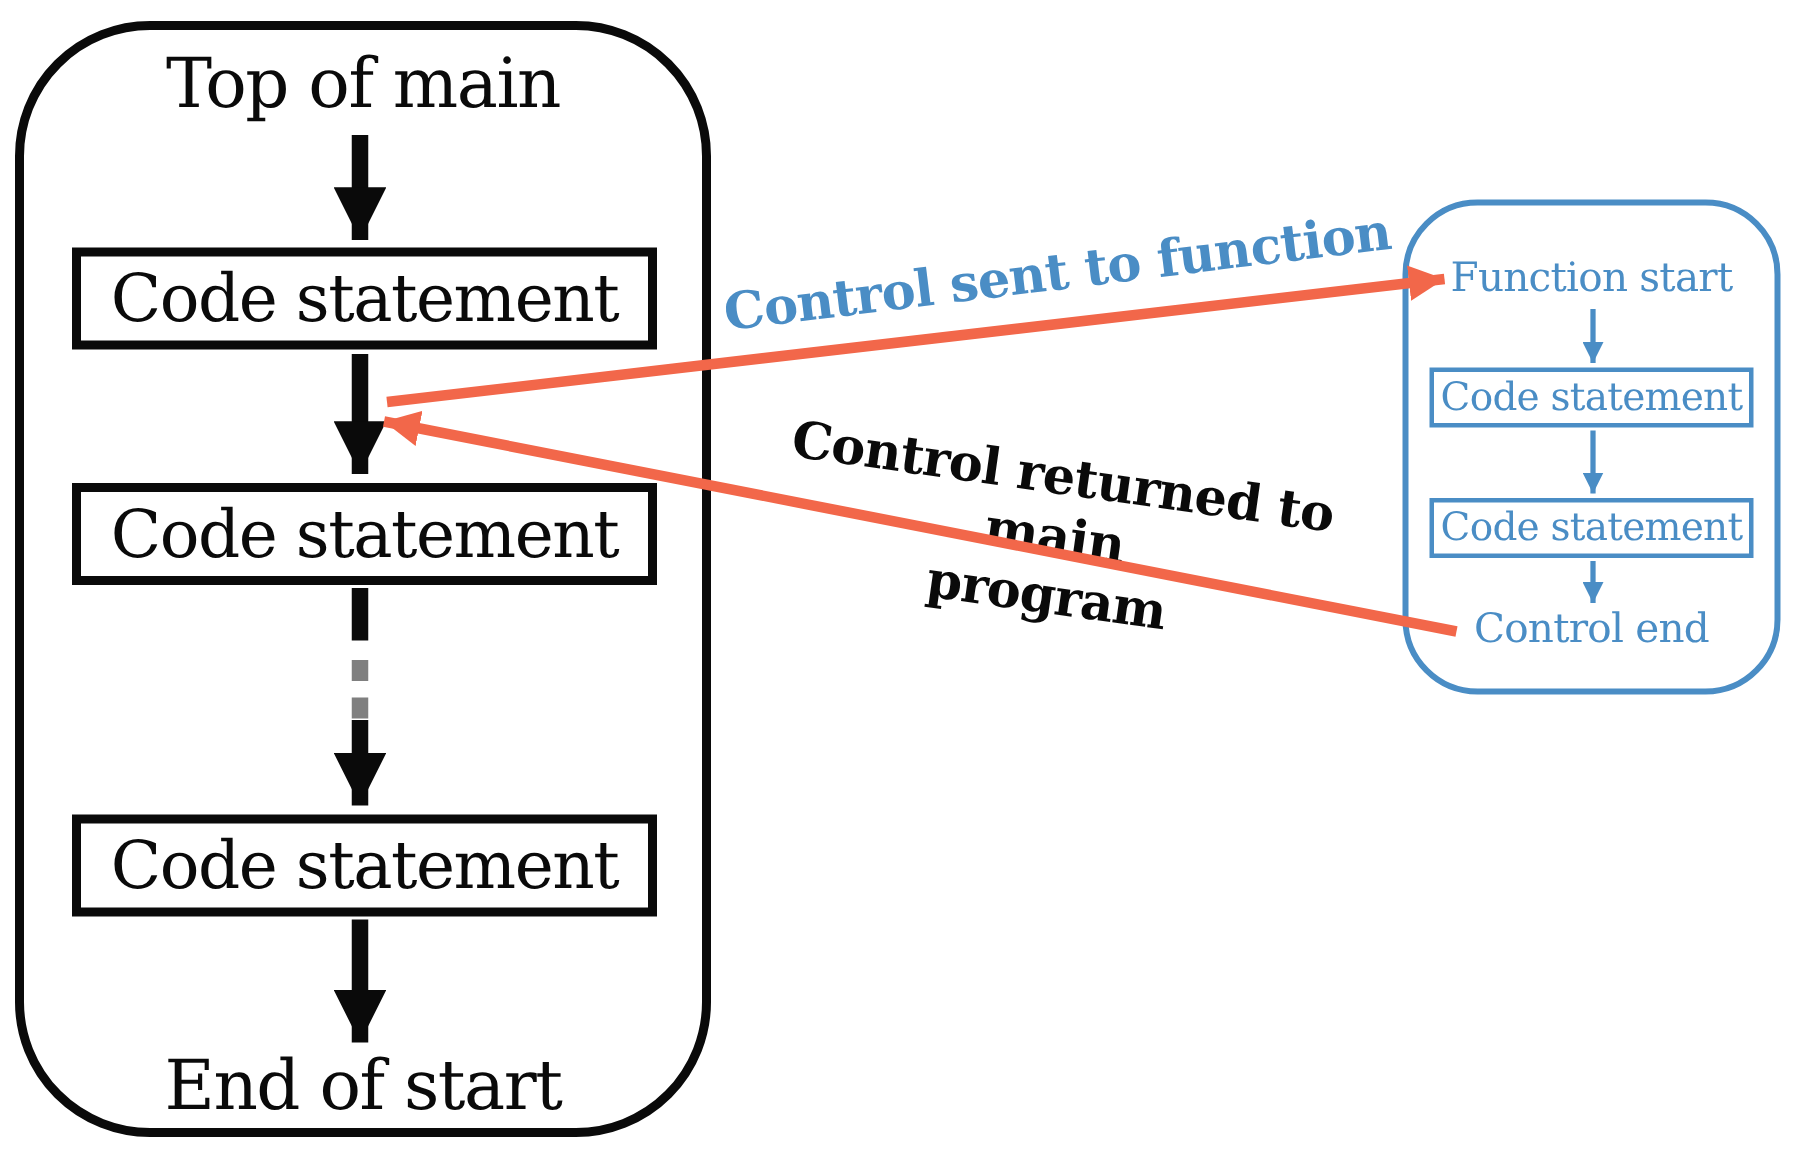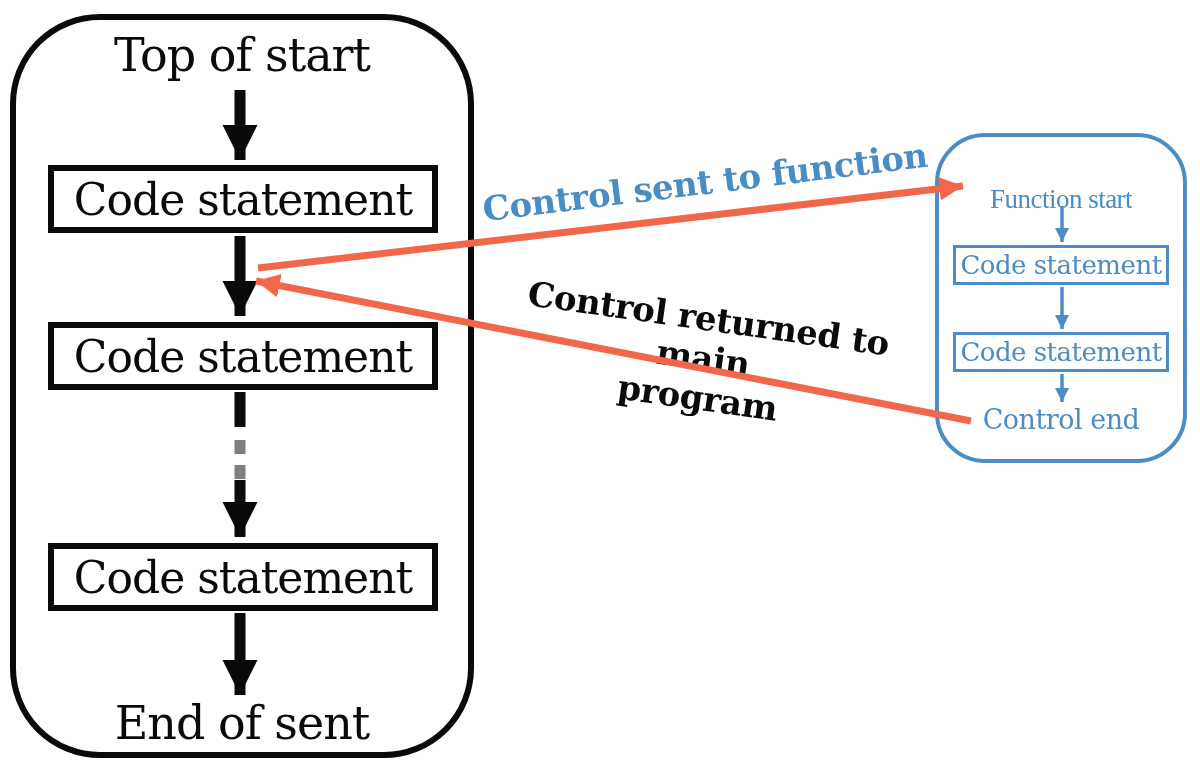--- a/index.html
+++ b/index.html
@@ -37,21 +37,21 @@
   
   .func-box{
     position:absolute;left:935px;top:133px;width:252px;height:330px;
     border:4px solid var(--c-blue);border-radius:50px;box-sizing:border-box;
     background:transparent;
   }
   .func-title{
     position:absolute;left:935px;width:252px;text-align:center;
     font-size:27px;color:var(--c-blue);letter-spacing:-0.5px;white-space:nowrap;
   }
-  .func-title.start{top:184px;font-family:Liberation Serif, serif;}
+  .func-title.start{top:170px;}
   .func-title.end{top:404px;}
   .func-code-box{
     position:absolute;left:953px;width:216px;height:40px;box-sizing:border-box;
     border:3px solid var(--c-blue);background:#fff;
     display:flex;align-items:center;justify-content:center;
     font-size:26px;color:var(--c-blue);letter-spacing:-0.5px;white-space:nowrap;
   }
   .func-code-box.fb1{top:245px;}
   .func-code-box.fb2{top:332px;}
 
@@ -78,27 +78,27 @@
   .u-arrow{stroke:var(--c-blue);stroke-width:3.5;fill:none;}
   .o-arrow{stroke:var(--c-orange);stroke-width:7;fill:none;}
 </style>
 </head>
 <body>
 
 <div class="canvas">
 
   <div class="main-box"></div>
 
-  <div class="flow-title top">Top of start</div>
+  <div class="flow-title top">Top of main</div>
 
   <div class="code-box b1">Code statement</div>
   <div class="code-box b2">Code statement</div>
   <div class="code-box b3">Code statement</div>
 
-  <div class="flow-title bottom">End of sent</div>
+  <div class="flow-title bottom">End of start</div>
 
   <div class="func-box"></div>
 
   <div class="func-title start">Function start</div>
 
   <div class="func-code-box fb1">Code statement</div>
   <div class="func-code-box fb2">Code statement</div>
 
   <div class="func-title end">Control end</div>
 

